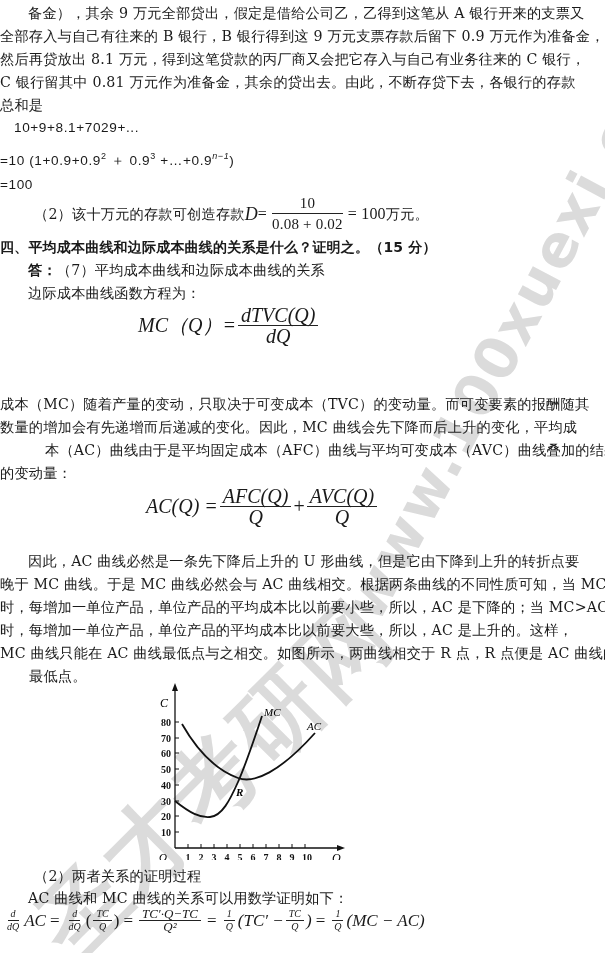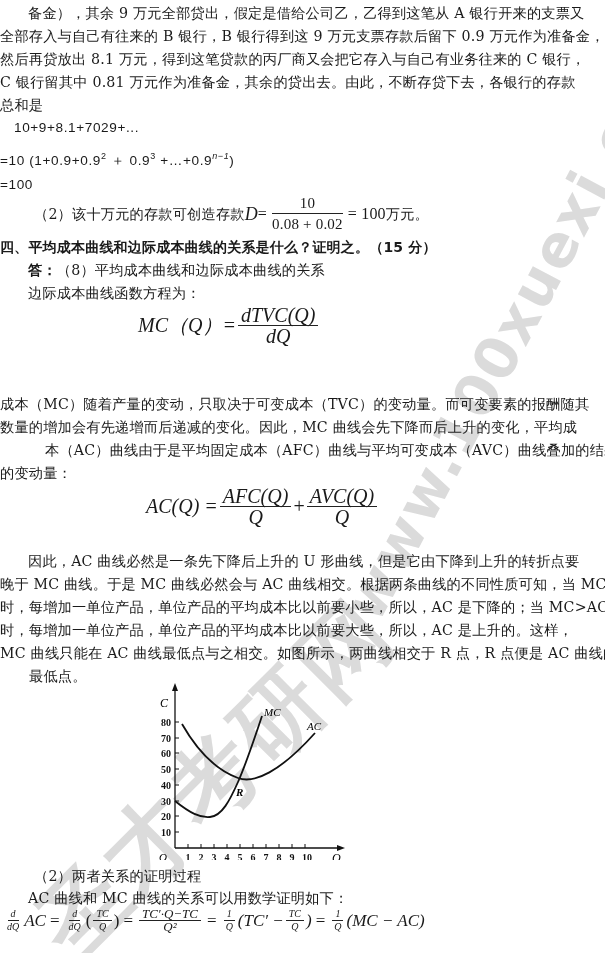--- a/index.html
+++ b/index.html
@@ -49,21 +49,21 @@
       <span class="num" style="padding:0 28px;">10</span>
       <span class="den">0.08 + 0.02</span>
     </span>
     <span class="up" style="font-size:16px;"> = 100</span>
     <span> 万元。</span>
   </div>
 
   <div class="line heading" style="top:237px; left:0;">四、平均成本曲线和边际成本曲线的关系是什么？证明之。（15 分）</div>
 
   <div class="line" style="top:260px; left:28px;">
-    <b>答：</b><span>（8）平均成本曲线和边际成本曲线的关系</span>
+    <b>答：</b><span>（7）平均成本曲线和边际成本曲线的关系</span>
   </div>
   <div class="line ind" style="top:283px;">边际成本曲线函数方程为：</div>
 
   <div class="eq math" style="left:138px; top:305px; display:flex; align-items:center;">
     <span>MC（Q）=</span>
     <span class="frac">
       <span class="num">dTVC(Q)</span>
       <span class="den">dQ</span>
     </span>
   </div>

